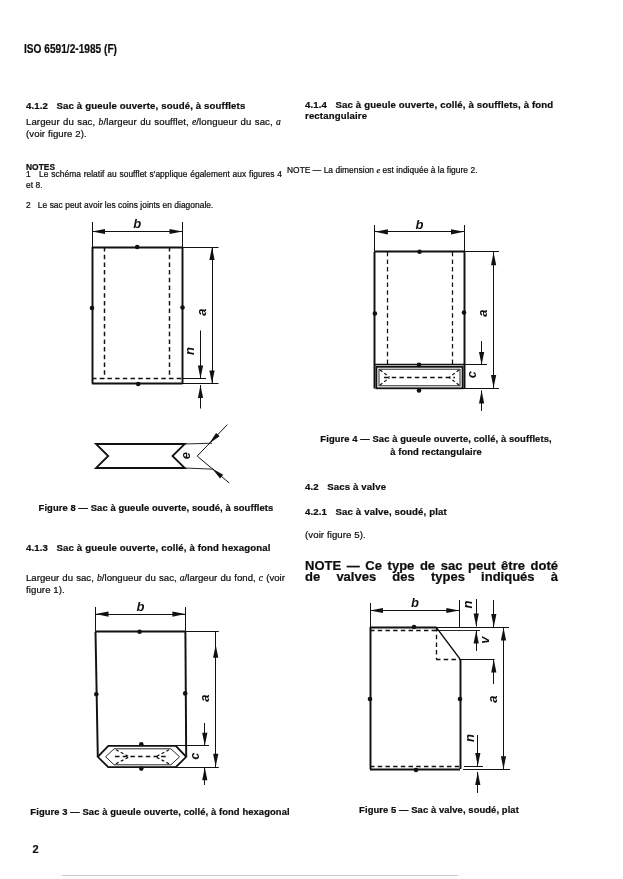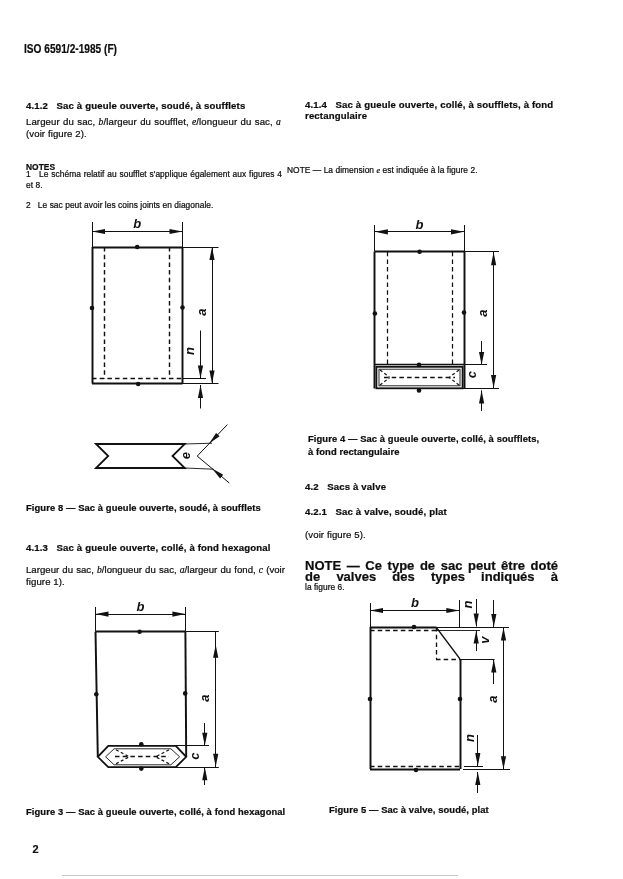--- a/index.html
+++ b/index.html
@@ -5,21 +5,21 @@
   html,body { margin:0; padding:0; }
   body { width:623px; height:879px; background:#fff; position:relative;
          font-family:"Liberation Sans", sans-serif; color:#0e0e0e; -webkit-text-stroke:0.22px #0e0e0e; }
   .abs { position:absolute; }
   .b { font-weight:bold; }
   .j { text-align:justify; text-align-last:justify; }
   i { font-family:"Liberation Serif", serif; font-style:italic; }
   .body { font-size:9.6px; line-height:12px; letter-spacing:0.1px; }
   .note { font-size:8.4px; line-height:10.6px; letter-spacing:0.05px; }
   .hd   { font-size:9.6px; font-weight:bold; letter-spacing:0.15px; white-space:nowrap; }
-  .cap  { font-size:9.4px; font-weight:bold; letter-spacing:0.1px; }
+  .cap  { font-size:9.4px; font-weight:bold; text-align:center; letter-spacing:0.1px; }
   svg { position:absolute; overflow:visible; }
 </style>
 </head>
 <body>
 
 <div class="abs b" style="left:23.5px; top:40.5px; font-size:13px; transform:scaleX(0.78); transform-origin:0 0; white-space:nowrap;">ISO 6591/2-1985 (F)</div>
 
 <div class="abs hd" style="left:26px; top:100px;">4.1.2&nbsp;&nbsp;&nbsp;Sac à gueule ouverte, soudé, à soufflets</div>
 
 <div class="abs body" style="left:26px; top:116.2px; width:255px;">
@@ -99,21 +99,21 @@
       <polygon points="142.1,263.6 153.2,269.8 150.1,273.5" fill="#111"></polygon>
       <text x="119.8" y="250.5" font-family="Liberation Sans, sans-serif" font-style="italic" font-weight="bold" font-size="13" fill="#111" text-anchor="middle" transform="rotate(-90 119.8 250.5)">e</text>
     </g>
 </svg>
 
 <div class="abs cap" style="left:26px; top:502.2px; width:260px;">Figure 8 — Sac à gueule ouverte, soudé, à soufflets</div>
 
 <div class="abs hd" style="left:26px; top:542.2px;">4.1.3&nbsp;&nbsp;&nbsp;Sac à gueule ouverte, collé, à fond hexagonal</div>
 
 <div class="abs body" style="left:26px; top:564.4px; width:259px;">
-<div class="j" style="letter-spacing:0.02px;">Largeur du sac, <i>b</i>/longueur du sac, <i>a</i>/largeur du fond, <i>c</i> (voir</div>
+<div class="j" style="letter-spacing:0.02px;margin-top:8px;">Largeur du sac, <i>b</i>/longueur du sac, <i>a</i>/largeur du fond, <i>c</i> (voir</div>
 <div>figure 1).</div>
 </div>
 
 <svg class="abs" style="left:70px; top:595px;" width="160" height="200" viewBox="0 0 160 200">
 
 <g>
       <line x1="25.5" y1="36.5" x2="115.4" y2="36.5" stroke="#111" stroke-width="1.95"></line>
       <line x1="25.5" y1="36.7" x2="27.8" y2="161.8" stroke="#111" stroke-width="1.95"></line>
       <line x1="115.4" y1="36.7" x2="116.2" y2="161.8" stroke="#111" stroke-width="1.95"></line>
     </g>
@@ -247,21 +247,20 @@
 <div class="abs hd" style="left:305px; top:480.5px;">4.2&nbsp;&nbsp;&nbsp;Sacs à valve</div>
 
 <div class="abs hd" style="left:305px; top:506px;">4.2.1&nbsp;&nbsp;&nbsp;Sac à valve, soudé, plat</div>
 
 <div class="abs body" style="left:305px; top:529.3px; width:255px;">
 <div>(voir figure 5).</div>
 </div>
 
 <div class="abs note" style="left:305px; top:559.6px; width:253px; line-height:11.3px;">
 <div class="j" style="font-size:13px; letter-spacing:0;font-weight:bold;">NOTE — Ce type de sac peut être doté de valves des types indiqués à</div>
-<div>la figure 6.</div>
 </div>
 
 <svg class="abs" style="left:355px; top:590px;" width="165" height="210" viewBox="0 0 165 210">
 
 <g>
       <line x1="15.0" y1="37.5" x2="81.0" y2="37.5" stroke="#111" stroke-width="1.95"></line>
       <line x1="81.0" y1="37.0" x2="105.0" y2="69.0" stroke="#111" stroke-width="1.3"></line>
       <line x1="105.5" y1="69.0" x2="105.5" y2="179.0" stroke="#111" stroke-width="1.95"></line>
       <line x1="15.5" y1="37.0" x2="15.5" y2="179.0" stroke="#111" stroke-width="1.95"></line>
       <line x1="15.0" y1="179.5" x2="105.0" y2="179.5" stroke="#111" stroke-width="1.95"></line>

